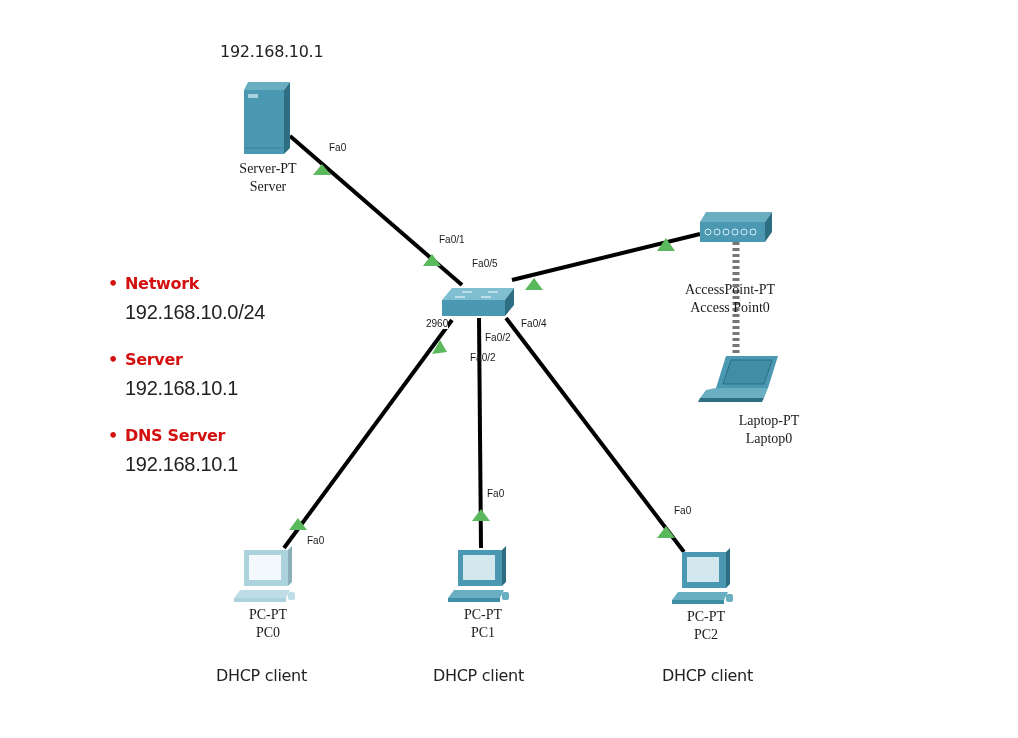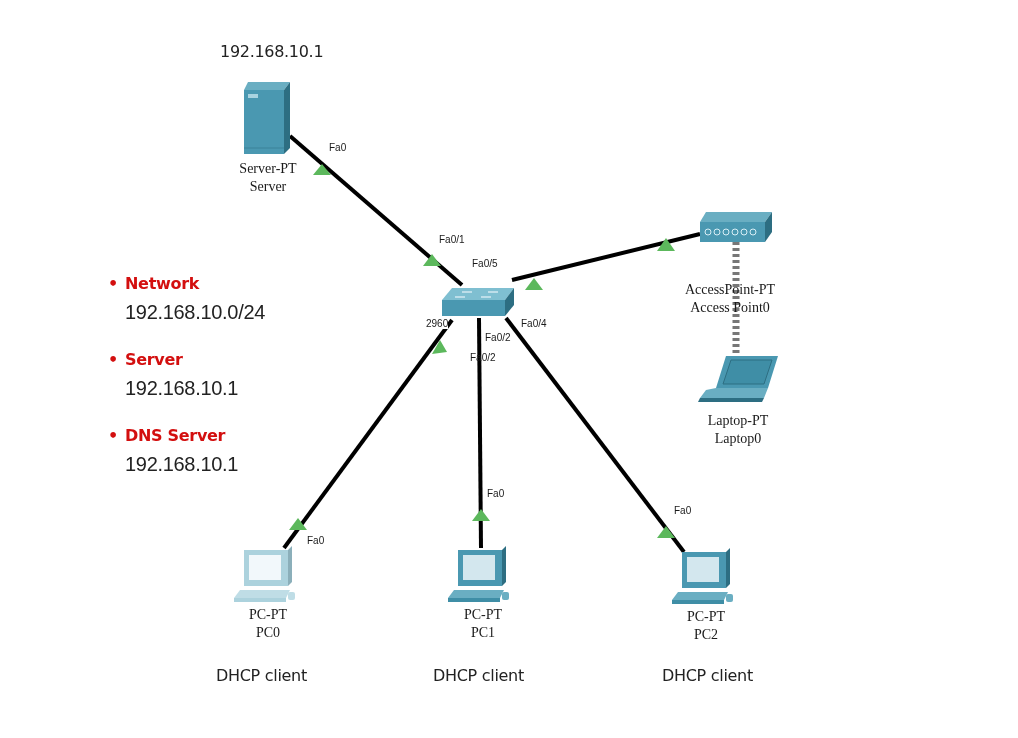--- a/index.html
+++ b/index.html
@@ -111,21 +111,21 @@
 <div class="dev-label" style="left:268px; top:160px;">
   <div>Server-PT</div>
   <div>Server</div>
 </div>
 
 <div class="dev-label" style="left:730px; top:246px;margin-top:35px;">
   <div>AccessPoint-PT</div>
   <div>Access Point0</div>
 </div>
 
-<div class="dev-label" style="left:738px; top:412px;">
+<div class="dev-label" style="left:769px; top:412px;">
   <div>Laptop-PT</div>
   <div>Laptop0</div>
 </div>
 
 <div class="port-label" style="left:426px; top:318px; background:#fff;">2960</div>
 
 <div class="dev-label" style="left:268px; top:606px;">
   <div>PC-PT</div>
   <div>PC0</div>
 </div>

